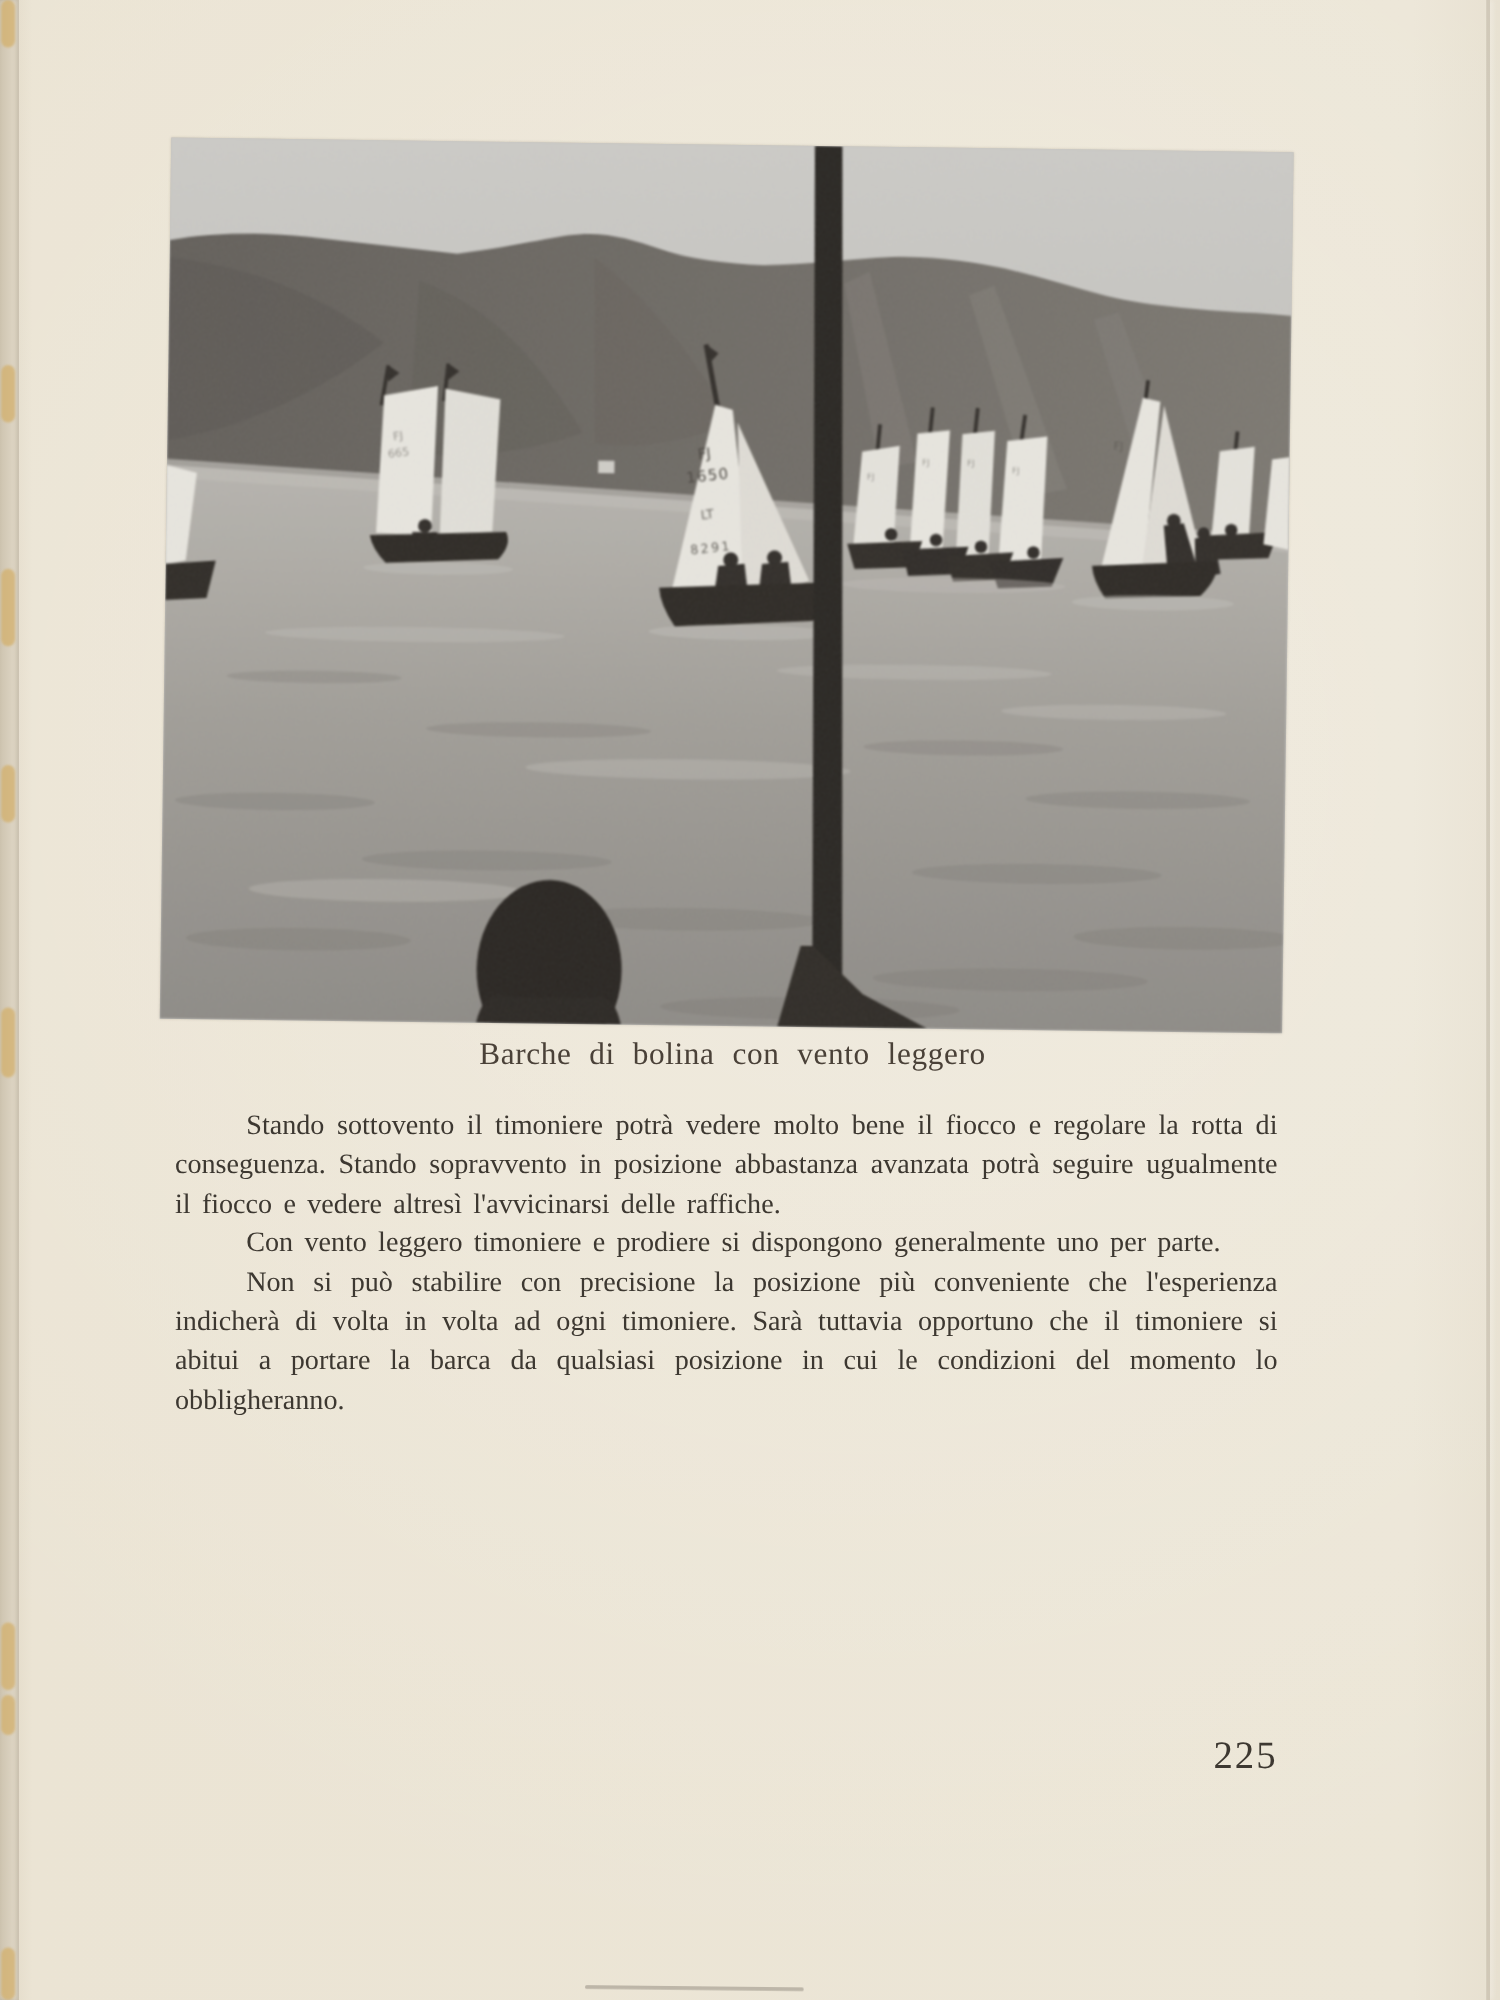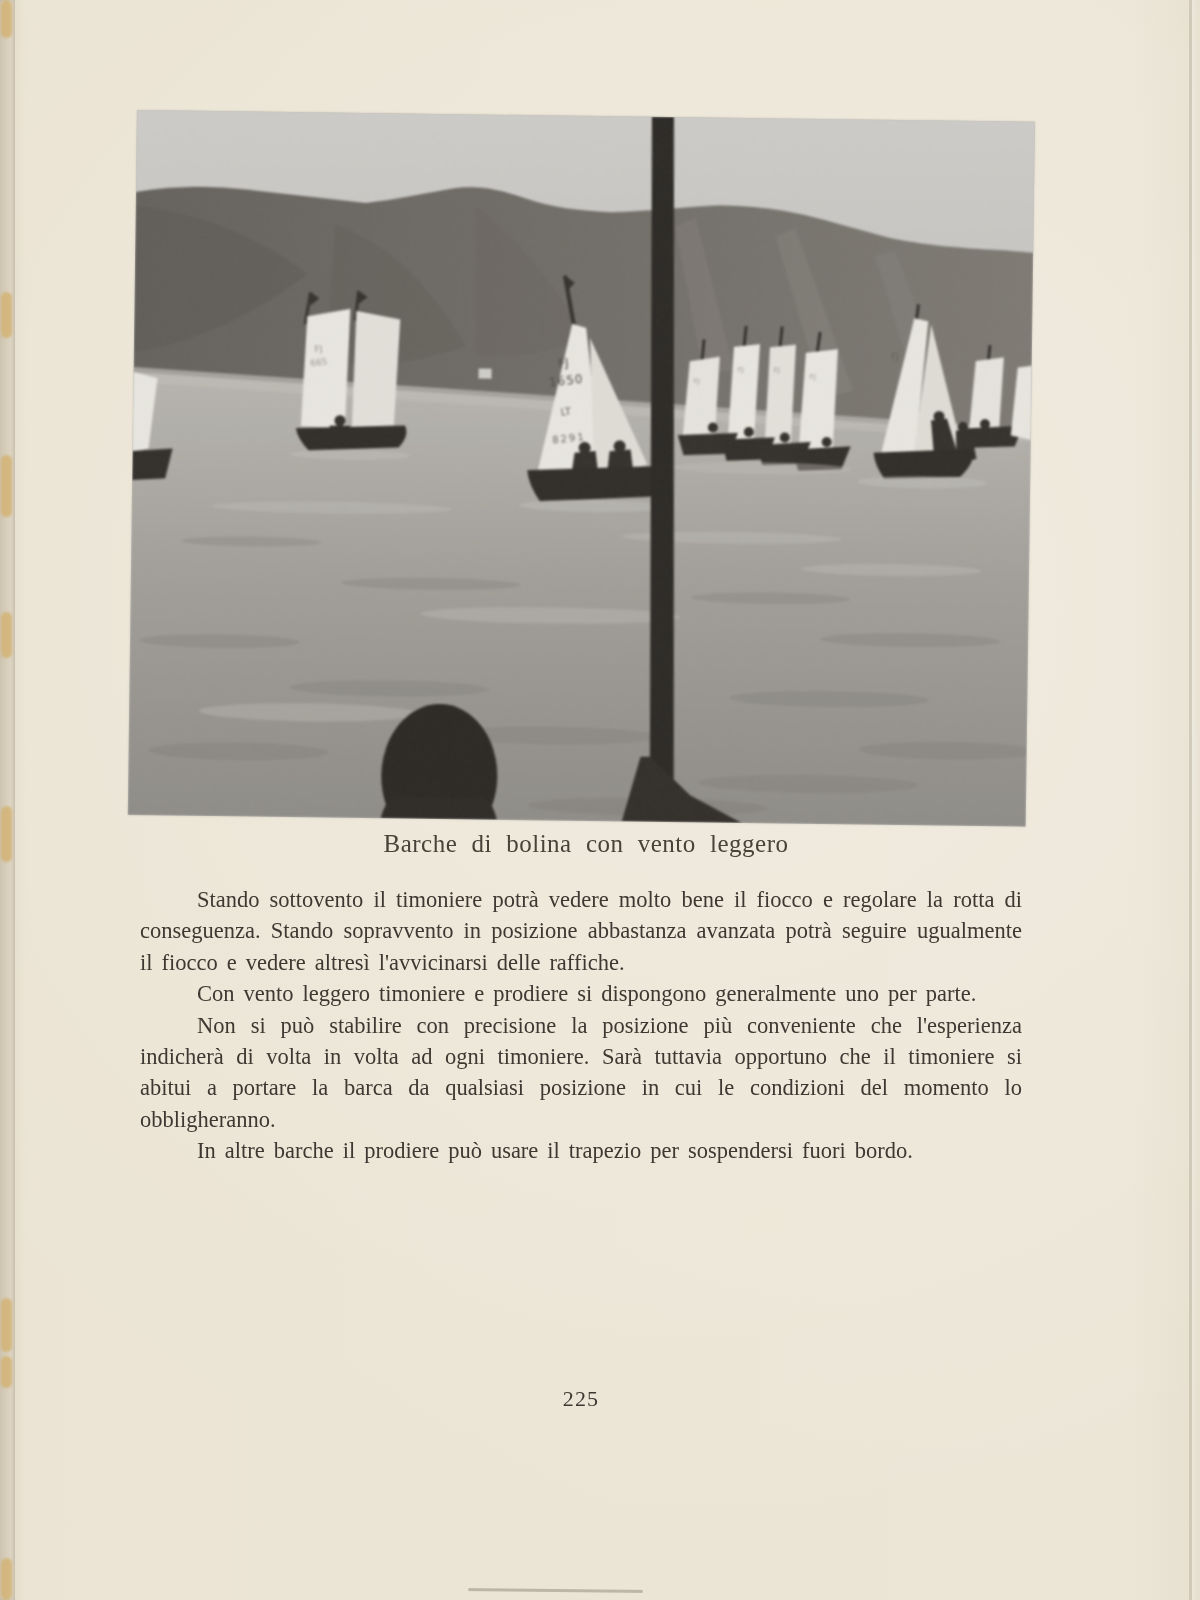--- a/index.html
+++ b/index.html
@@ -37,21 +37,21 @@
     word-spacing:.3em;letter-spacing:.02em;
   }
   .body-text{
     position:absolute;left:140px;top:884px;width:882px;
     font-size:22.5px;line-height:31.4px;color:#3d3831;
     text-align:justify;word-spacing:.15em;
   }
   .body-text p{margin:0;text-indent:57px;}
   .page-number{
     position:absolute;left:140px;top:1386px;width:882px;
-    text-align:center;font-size:22px;color:#3d3831;letter-spacing:.05em;
+    text-align:right;font-size:31px;color:#3d3831;letter-spacing:.05em;
   }
   .bottom-line{
     position:absolute;left:468px;top:1589px;width:175px;height:3px;
     background:rgba(112,106,94,.38);border-radius:2px;transform:rotate(.6deg);
     filter:blur(.6px);
   }
   text.sailmark{font-family:"DejaVu Sans",sans-serif;fill:#45413b;}
 </style>
 </head>
 <body>
@@ -232,20 +232,19 @@
       <rect width="898" height="705" filter="url(#grain)" opacity=".45"></rect>
     </svg>
   </figure>
 
   <div class="caption">Barche di bolina con vento leggero</div>
 
   <main class="body-text">
     <p>Stando sottovento il timoniere potrà vedere molto bene il fiocco e regolare la rotta di conseguenza. Stando sopravvento in posizione abbastanza avanzata potrà seguire ugualmente il fiocco e vedere altresì l'avvicinarsi delle raffiche.</p>
     <p>Con vento leggero timoniere e prodiere si dispongono generalmente uno per parte.</p>
     <p>Non si può stabilire con precisione la posizione più conveniente che l'esperienza indicherà di volta in volta ad ogni timoniere. Sarà tuttavia opportuno che il timoniere si abitui a portare la barca da qualsiasi posizione in cui le condizioni del momento lo obbligheranno.</p>
-    <p>In altre barche il prodiere può usare il trapezio per sospendersi fuori bordo.</p>
   </main>
 
   <div class="page-number">225</div>
 
   <div class="bottom-line"></div>
 
 </div>
 
 </body></html>

